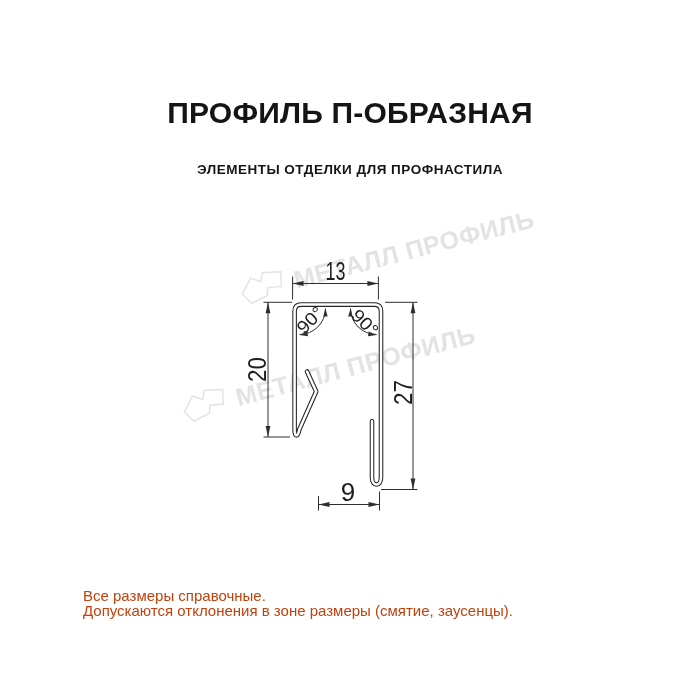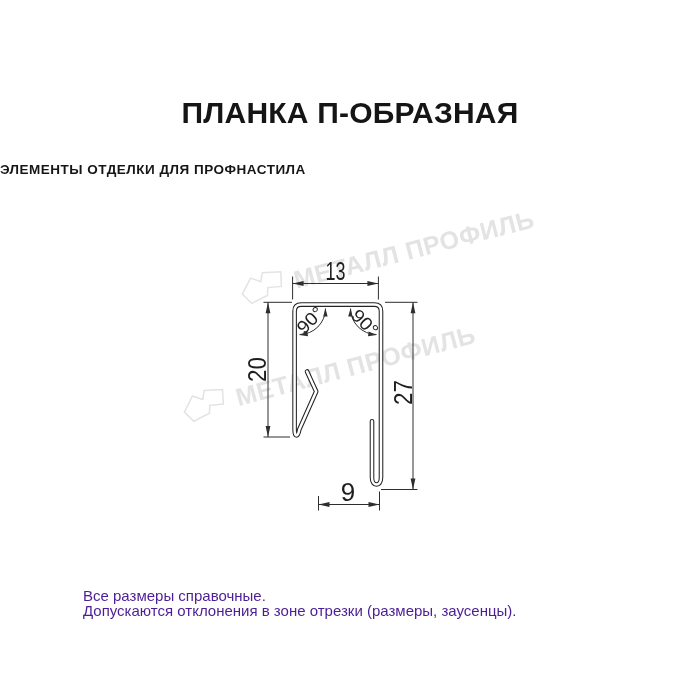--- a/index.html
+++ b/index.html
@@ -5,40 +5,40 @@
   html,body{margin:0;padding:0;background:#fff;}
   .page{
     position:relative;width:700px;height:700px;background:#fff;overflow:hidden;
     font-family:"Liberation Sans",sans-serif;color:#111;
   }
   .title{
     position:absolute;top:99px;left:0;width:100%;text-align:center;
     font-size:30px;line-height:28px;font-weight:bold;letter-spacing:0.2px;color:#151515;
   }
   .subtitle{
-    position:absolute;top:162px;left:0;width:100%;
+    position:absolute;top:162px;left:0;width:100%;text-align:center;
     font-size:13.5px;font-weight:bold;letter-spacing:0.5px;color:#151515;
   }
   .watermark{
     position:absolute;display:flex;align-items:center;gap:8px;
     font-weight:bold;font-size:25px;letter-spacing:0.5px;white-space:nowrap;
     color:#e3e3e3;transform-origin:0 50%;
   }
   .wm1{left:240px;top:276px;transform:rotate(-14.5deg);}
   .wm2{left:182px;top:394px;transform:rotate(-15deg);}
   .wm-logo{flex:0 0 auto;display:block;}
   .drawing{position:absolute;left:0;top:0;}
   .dim-line{stroke:#2e2e2e;stroke-width:1;fill:none;}
   .dim-arrow{fill:#2e2e2e;stroke:none;}
   .metal-outer{fill:none;stroke:#242424;stroke-width:4.6;stroke-linecap:round;stroke-linejoin:round;}
   .metal-inner{fill:none;stroke:#ffffff;stroke-width:2.5;stroke-linecap:round;stroke-linejoin:round;}
   .dim-text{font-size:26px;fill:#1e1e1e;}
   .angle-text{font-size:18px;fill:#1e1e1e;}
   .footer{
-    position:absolute;left:83px;top:588px;font-size:15px;line-height:15px;color:#4c1d95;
+    position:absolute;left:83px;top:588px;font-size:15px;line-height:15px;color:#c2410c;
   }
 </style>
 </head>
 <body>
 
 <div class="page">
 
   <div class="watermark wm1">
     <svg class="wm-logo" width="48" height="36" viewBox="0 0 64 46">
       <path d="M3 24 L19 6 L31 14 L36 3 L60 8 L56 27 L38 24 L35 34 L12 39 Z" fill="none" stroke="currentColor" stroke-width="2"></path>
@@ -46,21 +46,21 @@
     <span>МЕТАЛЛ ПРОФИЛЬ</span>
   </div>
   <div class="watermark wm2">
     <svg class="wm-logo" width="48" height="36" viewBox="0 0 64 46">
       <path d="M3 24 L19 6 L31 14 L36 3 L60 8 L56 27 L38 24 L35 34 L12 39 Z" fill="none" stroke="currentColor" stroke-width="2"></path>
     </svg>
     <span>МЕТАЛЛ ПРОФИЛЬ</span>
   </div>
 
   <div class="title">
-    <div>ПЛАНКА П-ОБРАЗНАЯ</div>
+    <div>ПРОФИЛЬ П-ОБРАЗНАЯ</div>
   </div>
   <div class="subtitle">ЭЛЕМЕНТЫ ОТДЕЛКИ ДЛЯ ПРОФНАСТИЛА</div>
 
   <svg class="drawing" width="700" height="700" viewBox="0 0 700 700">
 
     <g>
       <path class="dim-line" d="M292.6 276.5 V299.5 M378.4 276.5 V299.5"></path>
       <path class="dim-line" d="M292.6 283.5 H378.4"></path>
       <path class="dim-arrow" d="M292.6 283.5 l11 -2.4 v4.8 Z M378.4 283.5 l-11 -2.4 v4.8 Z"></path>
       <text class="dim-text" x="335.5" y="280" text-anchor="middle" textLength="20" lengthAdjust="spacingAndGlyphs">13</text>
@@ -109,16 +109,16 @@
         C297.9 437.5 294.6 437.2 294.6 429.5
         L294.6 311.2 Q294.6 304.6 301.2 304.6
         L374.4 304.6 Q381 304.6 381 311.2
         L381 477.5 C381 486.9 372 486.9 372 477.5
         L372 421.3"></path>
     </g>
   </svg>
 
   <div class="footer">
     <div>Все размеры справочные.</div>
-    <div>Допускаются отклонения в зоне отрезки (размеры, заусенцы).</div>
+    <div>Допускаются отклонения в зоне размеры (смятие, заусенцы).</div>
   </div>
 
 </div>
 
 </body></html>

